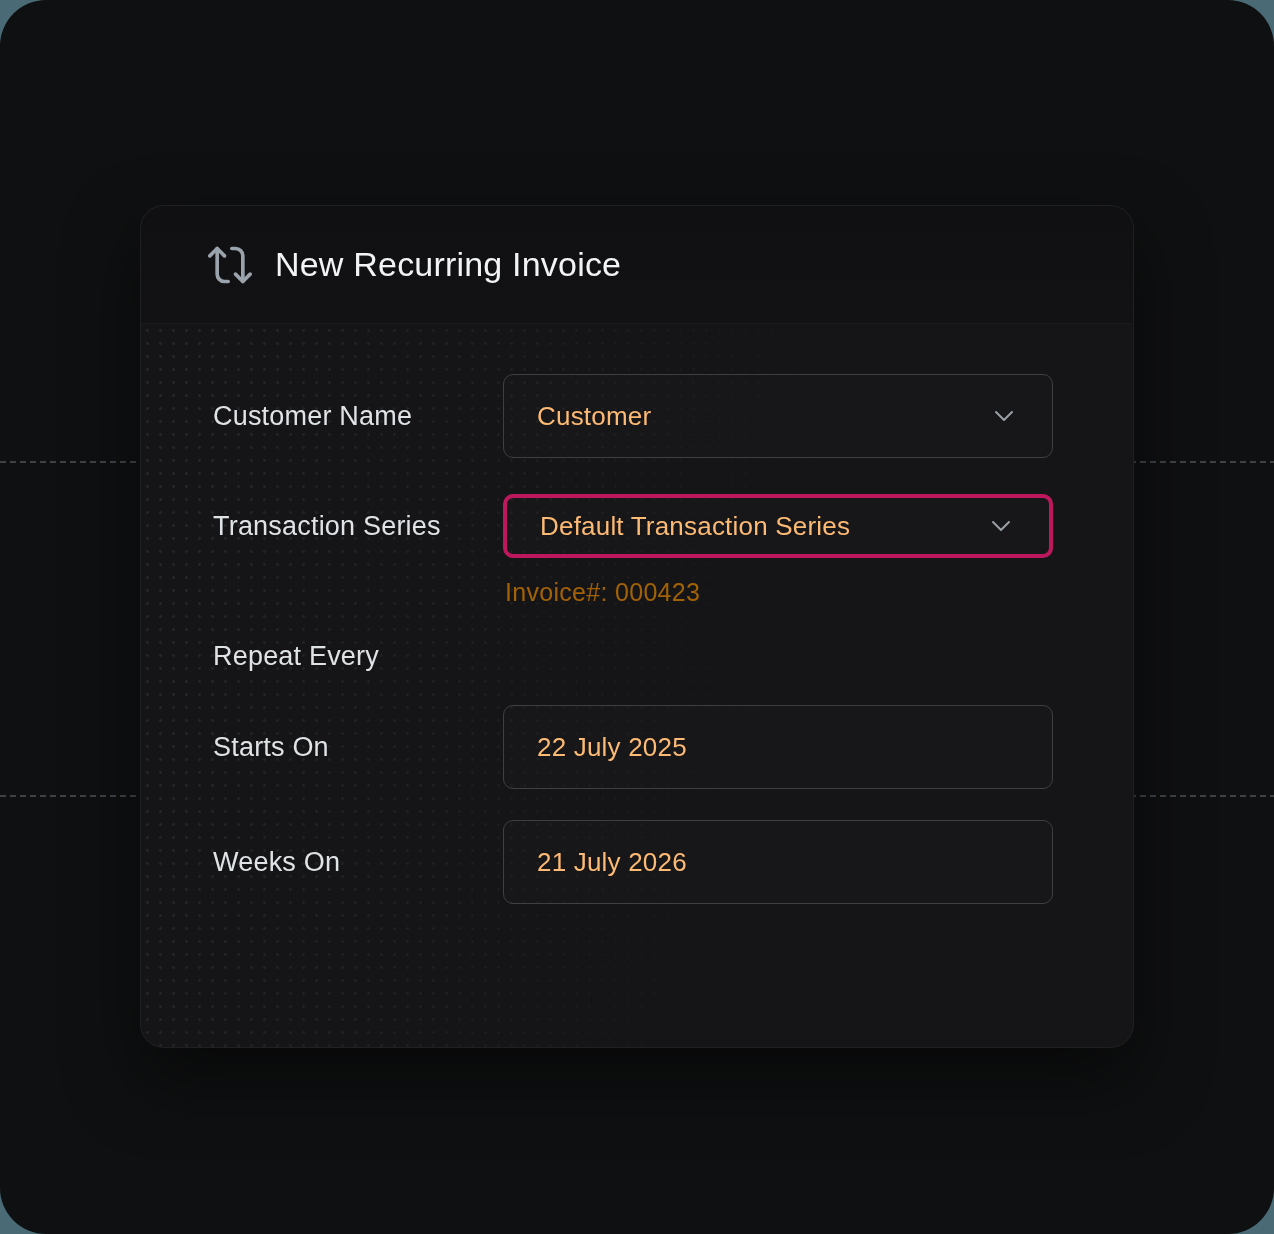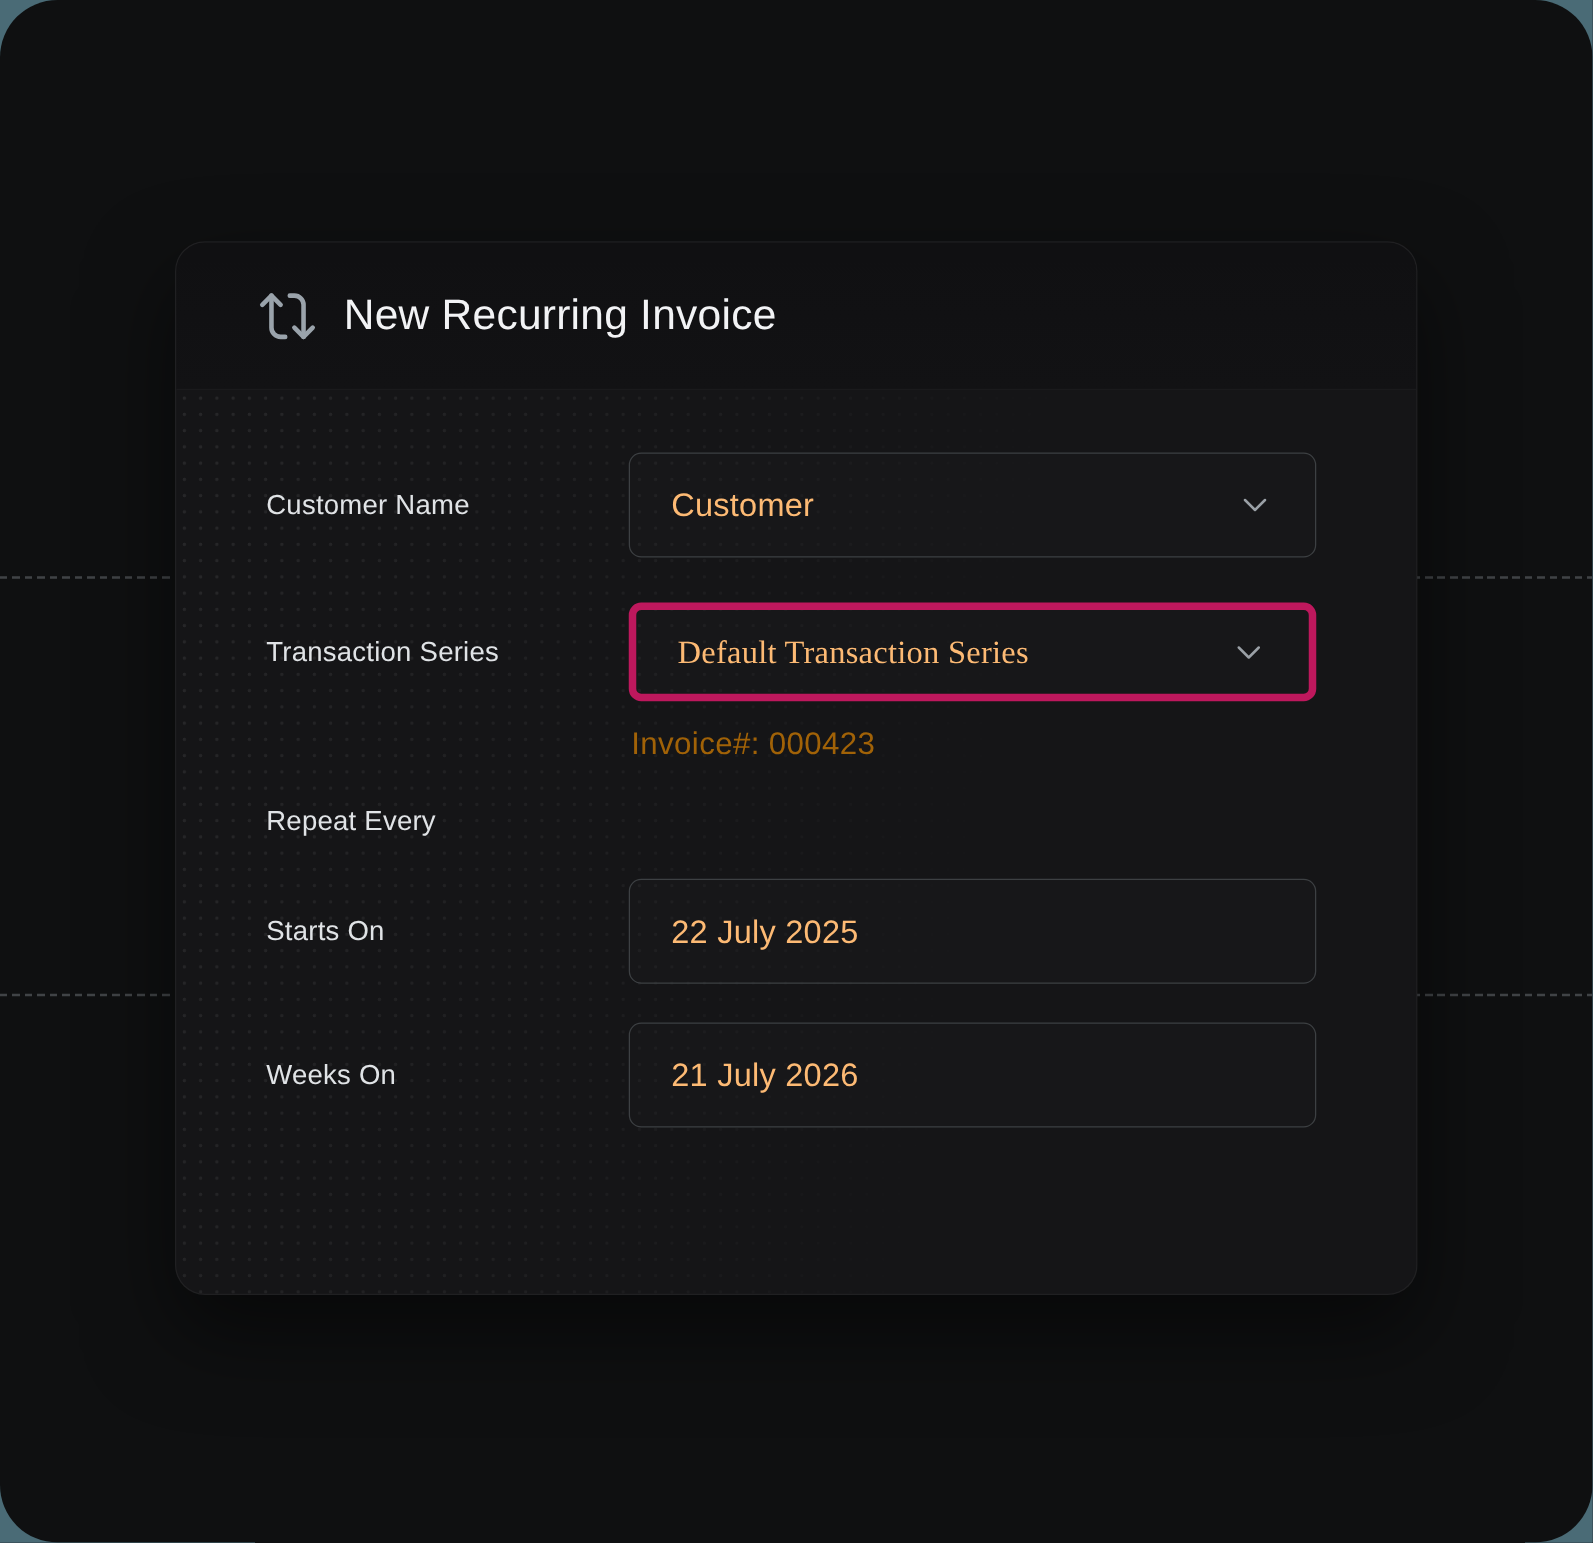--- a/index.html
+++ b/index.html
@@ -23,21 +23,21 @@
     height: 2px;
     background: repeating-linear-gradient(90deg, #404346 0 6px, transparent 6px 10px);
     z-index: 1;
   }
   .dashed-line.line-1 { top: 461px; }
   .dashed-line.line-2 { top: 795px; }
 
   .modal {
     position: absolute;
     left: 140px;
-    top: 193px;
+    top: 205px;
     width: 994px;
     height: 843px;
     background: #151517;
     border: 1px solid rgba(255,255,255,0.05);
     border-radius: 24px;
     overflow: hidden;
     z-index: 2;
     box-shadow: 0 30px 70px rgba(0,0,0,0.5);
   }
   .modal-header {
@@ -71,40 +71,39 @@
     mask-image: linear-gradient(100deg, rgba(0,0,0,0.9) 0%, rgba(0,0,0,0.55) 30%, transparent 62%);
     pointer-events: none;
     z-index: 0;
   }
   .form { position: relative; z-index: 1; }
   .form-row { display: flex; align-items: center; }
   .row-label {
     width: 290px;
     flex: none;
     color: #e0e3e6;
-    font-size: 22px;
+    font-size: 27px;
     font-weight: 400;
     letter-spacing: 0.2px;
   }
   .field {
     flex: 1;
     height: 84px;
     display: flex;
     align-items: center;
     justify-content: space-between;
     padding: 0 38px 0 33px;
     border: 1px solid #3d4043;
     border-radius: 10px;
     background: rgba(255,255,255,0.012);
     cursor: pointer;
   }
   .field.focused {
-    border: 6px solid #be185d;
-    height: 79px;
-    font-family: Liberation Serif, serif;
+    border: 4px solid #be185d;
+    height: 64px;
   }
   .field-value {
     color: #fdba74;
     font-size: 26px;
     letter-spacing: 0.2px;
   }
   .chevron { display: flex; align-items: center; }
   .helper-row { display: flex; margin-top: 20px; }
   .helper-spacer { width: 290px; flex: none; }
   .helper-text {

